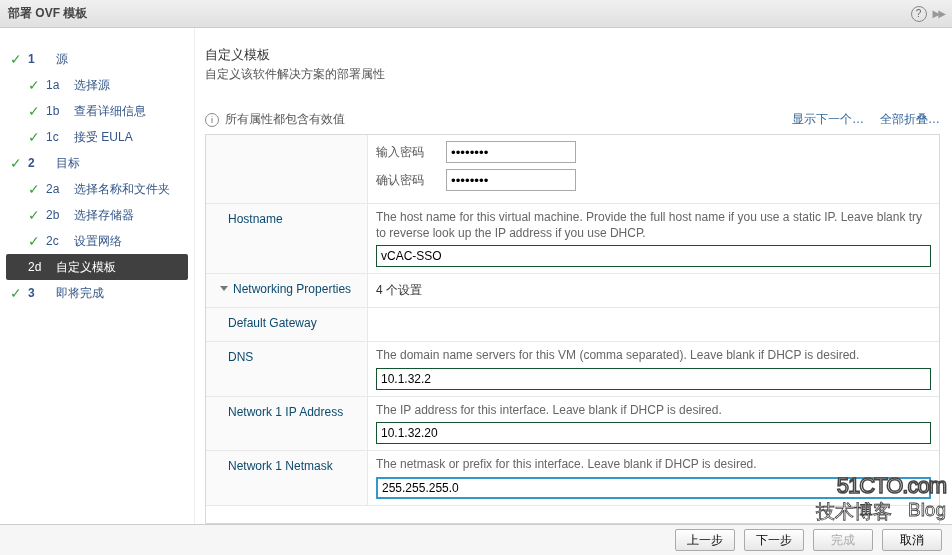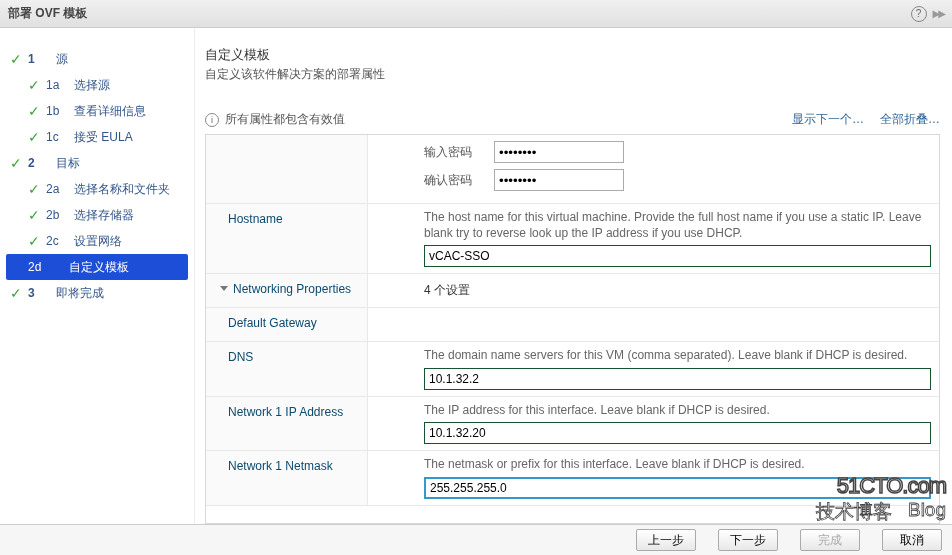--- a/index.html
+++ b/index.html
@@ -9,49 +9,49 @@
     .header-title { font-weight: bold; color: #444; }
     .header-right { display: flex; align-items: center; gap: 6px; }
     .help-icon { width: 16px; height: 16px; border: 1px solid #888; border-radius: 50%; display: flex; align-items: center; justify-content: center; font-size: 10px; color: #666; cursor: pointer; }
     .nav-arrows { color: #999; font-size: 10px; letter-spacing: -2px; }
     
     .main { display: flex; height: 496px; }
     
     .sidebar { width: 195px; padding: 18px 0 0 0; border-right: 1px solid #eee; }
     .step { display: flex; align-items: center; height: 26px; padding-left: 10px; color: #335588; cursor: pointer; }
     .step.sub { padding-left: 28px; }
-    .step.selected { background: #1d4ed8; color: #fff; border-radius: 2px; margin: 0 6px; padding-left: 22px; gap: 13px; }
+    .step.selected { background: #404040; color: #fff; border-radius: 2px; margin: 0 6px; padding-left: 22px; }
     .step-num { width: 28px; font-weight: normal; }
     .check { width: 18px; color: #3a9e3a; font-size: 14px; }
     .step.l1 .step-num { font-weight: bold; }
     
     .content { flex: 1; padding: 18px 12px 0 10px; overflow: hidden; }
     .content-title { font-size: 13px; color: #333; margin-bottom: 2px; }
     .content-subtitle { font-size: 12px; color: #555; margin-bottom: 28px; }
     
     .info-row { display: flex; align-items: center; justify-content: space-between; margin-bottom: 6px; }
     .info-left { display: flex; align-items: center; gap: 6px; color: #555; }
     .info-icon { width: 14px; height: 14px; border: 1px solid #888; border-radius: 50%; display: flex; align-items: center; justify-content: center; font-size: 9px; color: #666; }
     .info-links { display: flex; gap: 16px; }
     .info-links span { color: #336699; cursor: pointer; }
     
     .form-area { border: 1px solid #d8d8d8; border-top: 1px solid #d8d8d8; height: 390px; overflow: hidden; }
-    .form-row { display: flex; border-bottom: 1px solid #e8e8e8; min-height: 34px; gap: 48px; }
+    .form-row { display: flex; border-bottom: 1px solid #e8e8e8; min-height: 34px; }
     .form-label { width: 162px; padding: 8px 8px 8px 14px; color: #0c4a6e; background: #fafafa; border-right: 1px solid #e8e8e8; display: flex; align-items: flex-start; }
     .form-label.indent { padding-left: 22px; }
     .collapse-tri { display: inline-block; width: 0; height: 0; border-left: 4px solid transparent; border-right: 4px solid transparent; border-top: 5px solid #777; margin-right: 5px; margin-top: 4px; }
     .form-body { flex: 1; padding: 6px 8px; }
     .form-desc { color: #666; margin-bottom: 4px; line-height: 1.3; }
     .form-input { width: 100%; height: 22px; border: 1px solid #14532d; padding: 0 4px; font-size: 12px; }
     .form-input.focused { border: 2px solid #3399cc; outline: none; }
     .inline-field { display: flex; align-items: center; gap: 10px; margin-bottom: 6px; }
     .inline-label { width: 60px; text-align: left; color: #555; }
     .inline-input { width: 130px; height: 22px; border: 1px solid #aaa; padding: 0 4px; }
     
-    .footer { position: absolute; bottom: 0; left: 0; right: 0; height: 31px; border-top: 1px solid #ccc; background: #f6f6f6; display: flex; align-items: center; justify-content: flex-end; padding: 0 10px; gap: 22px; }
+    .footer { position: absolute; bottom: 0; left: 0; right: 0; height: 31px; border-top: 1px solid #ccc; background: #f6f6f6; display: flex; align-items: center; justify-content: flex-end; padding: 0 10px; gap: 9px; }
     .btn { min-width: 60px; height: 22px; background: linear-gradient(#fff, #e8e8e8); border: 1px solid #aaa; border-radius: 2px; font-size: 12px; cursor: pointer; padding: 0 10px; }
     .btn:disabled { color: #aaa; cursor: default; }
     
     .watermark { position: absolute; right: 6px; bottom: 30px; text-align: right; pointer-events: none; }
     .wm-main { font-family: "Arial Black", sans-serif; font-size: 22px; color: #fff; -webkit-text-stroke: 1.5px #444; letter-spacing: -1px; }
     .wm-sub { font-size: 19px; color: #fff; -webkit-text-stroke: 0.8px #444; display: flex; gap: 16px; justify-content: flex-end; }
   </style>
 </head>
 <body>
 

